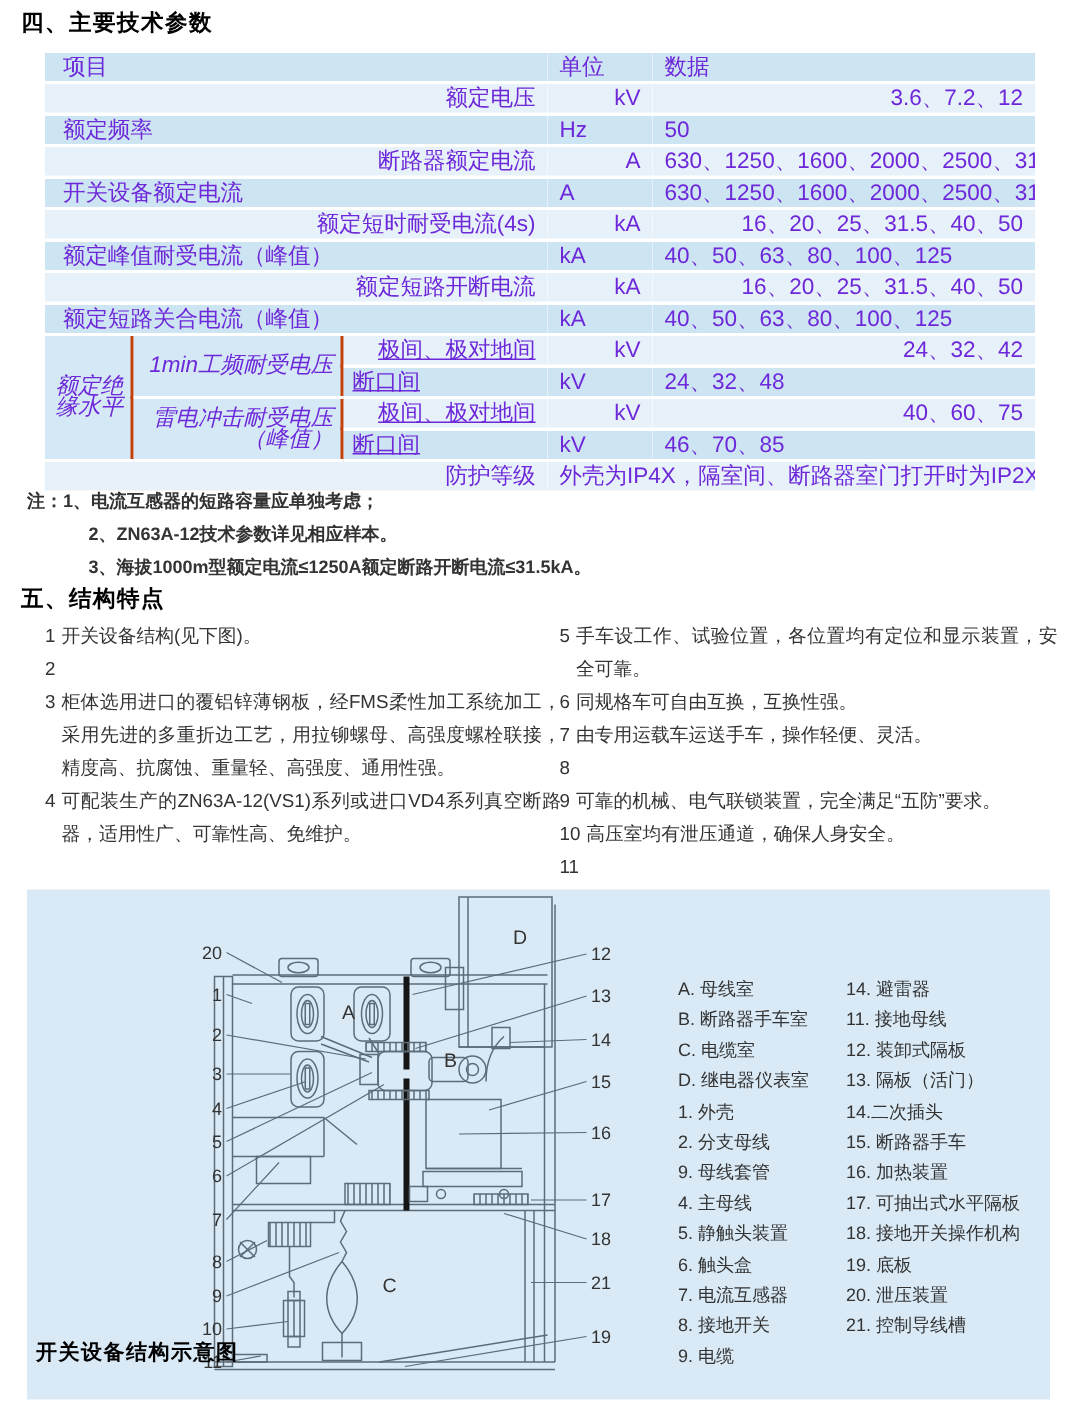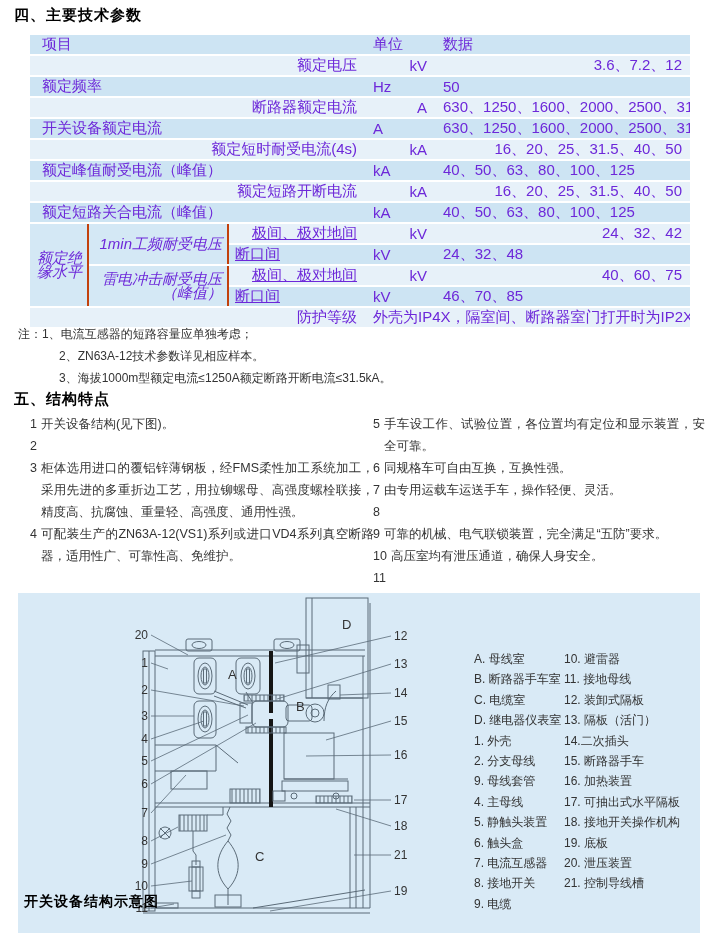--- a/index.html
+++ b/index.html
@@ -27,21 +27,21 @@
   #params-table td.item{padding-left:12px;}
   #params-table tr.ra td{background:#cde4f3;}
   #params-table tr.rb td{background:#e7f1f9;text-align:right;}
   #params-table td.grp,#params-table td.mid{
     background:#d4e8f5 !important;border-right:2px solid #c2410c;
     white-space:normal;line-height:14px;padding:0 5px;font-style:italic;
   }
   #params-table td.cond{padding-left:6px;text-decoration:underline;}
 
   
-  #notes{position:absolute;left:18px;top:323px;font-size:12px;line-height:22px;color:#333;}
+  #notes{position:absolute;left:18px;top:323px;font-size:12px;line-height:22px;color:#333;font-weight:bold;}
   #notes .note-line{white-space:nowrap;}
   #notes .note-line.ind{margin-left:41px;}
 
   
   .feat-col{position:absolute;top:413px;font-size:12.5px;line-height:22px;color:#333;}
   #feat-left{left:30px;width:344px;}
   #feat-right{left:373px;width:332px;}
   .feat{display:flex;align-items:flex-start;}
   .feat .num{flex:none;margin-right:4px;}
   .feat .txt{text-align:justify;}
@@ -52,21 +52,21 @@
     background:#d9eaf6;
   }
   #diagram-svg{position:absolute;left:0;top:0;}
   #diagram-svg text{font-family:"Liberation Sans","DejaVu Sans",sans-serif;font-size:12px;fill:#333;}
   #diagram-svg text.room{font-size:13px;}
   #diagram-caption{
     position:absolute;left:6px;top:300px;font-size:14px;font-weight:bold;color:#000;
     letter-spacing:1px;white-space:nowrap;
   }
   .legend-col{position:absolute;top:56px;font-size:12px;line-height:20.4px;color:#333;}
-  #legend-left{left:434px;margin-left:22px;}
+  #legend-left{left:434px;}
   #legend-right{left:546px;}
   .legend-item{white-space:nowrap;}
 </style>
 </head>
 <body>
 
 <div id="heading4" class="sec-heading">四、主要技术参数</div>
 
 <table id="params-table">
   <colgroup>
@@ -389,21 +389,21 @@
     <div class="legend-item">9. 母线套管</div>
     <div class="legend-item">4. 主母线</div>
     <div class="legend-item">5. 静触头装置</div>
     <div class="legend-item">6. 触头盒</div>
     <div class="legend-item">7. 电流互感器</div>
     <div class="legend-item">8. 接地开关</div>
     <div class="legend-item">9. 电缆</div>
   </div>
 
   <div id="legend-right" class="legend-col">
-    <div class="legend-item">10. 避雷器</div>
+    <div class="legend-item">14. 避雷器</div>
     <div class="legend-item">11. 接地母线</div>
     <div class="legend-item">12. 装卸式隔板</div>
     <div class="legend-item">13. 隔板（活门）</div>
     <div class="legend-item">14.二次插头</div>
     <div class="legend-item">15. 断路器手车</div>
     <div class="legend-item">16. 加热装置</div>
     <div class="legend-item">17. 可抽出式水平隔板</div>
     <div class="legend-item">18. 接地开关操作机构</div>
     <div class="legend-item">19. 底板</div>
     <div class="legend-item">20. 泄压装置</div>

